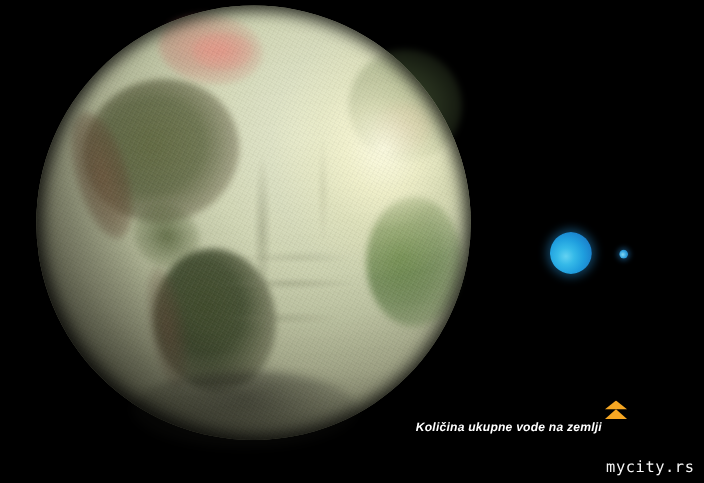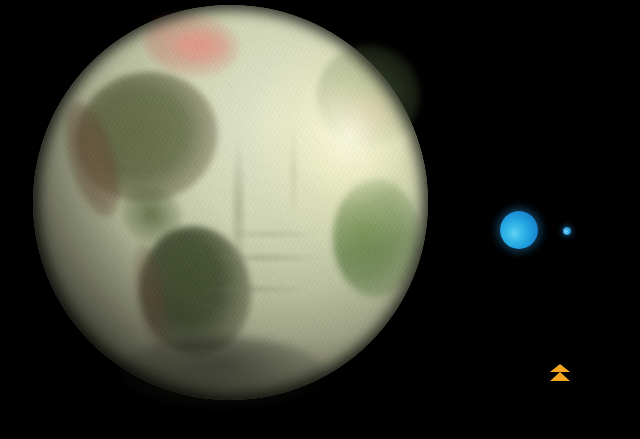--- a/index.html
+++ b/index.html
@@ -301,16 +301,18 @@
 
   <div id="sphere-total"></div>
   <div id="sphere-drinkable"></div>
 
   <svg id="pointer-arrow" viewBox="0 0 22 20">
     <polygon points="11,0 21,8 1,8" fill="#f5a623"></polygon>
     <polygon points="11,8 21,17 1,17" fill="#f5a623"></polygon>
   </svg>
 
   <div id="caption">
+    <span class="line1">Količina ukupne vode na zemlji</span>
   </div>
 
+  <div id="watermark">mycity.rs</div>
 
 </div>
 
 </body></html>

